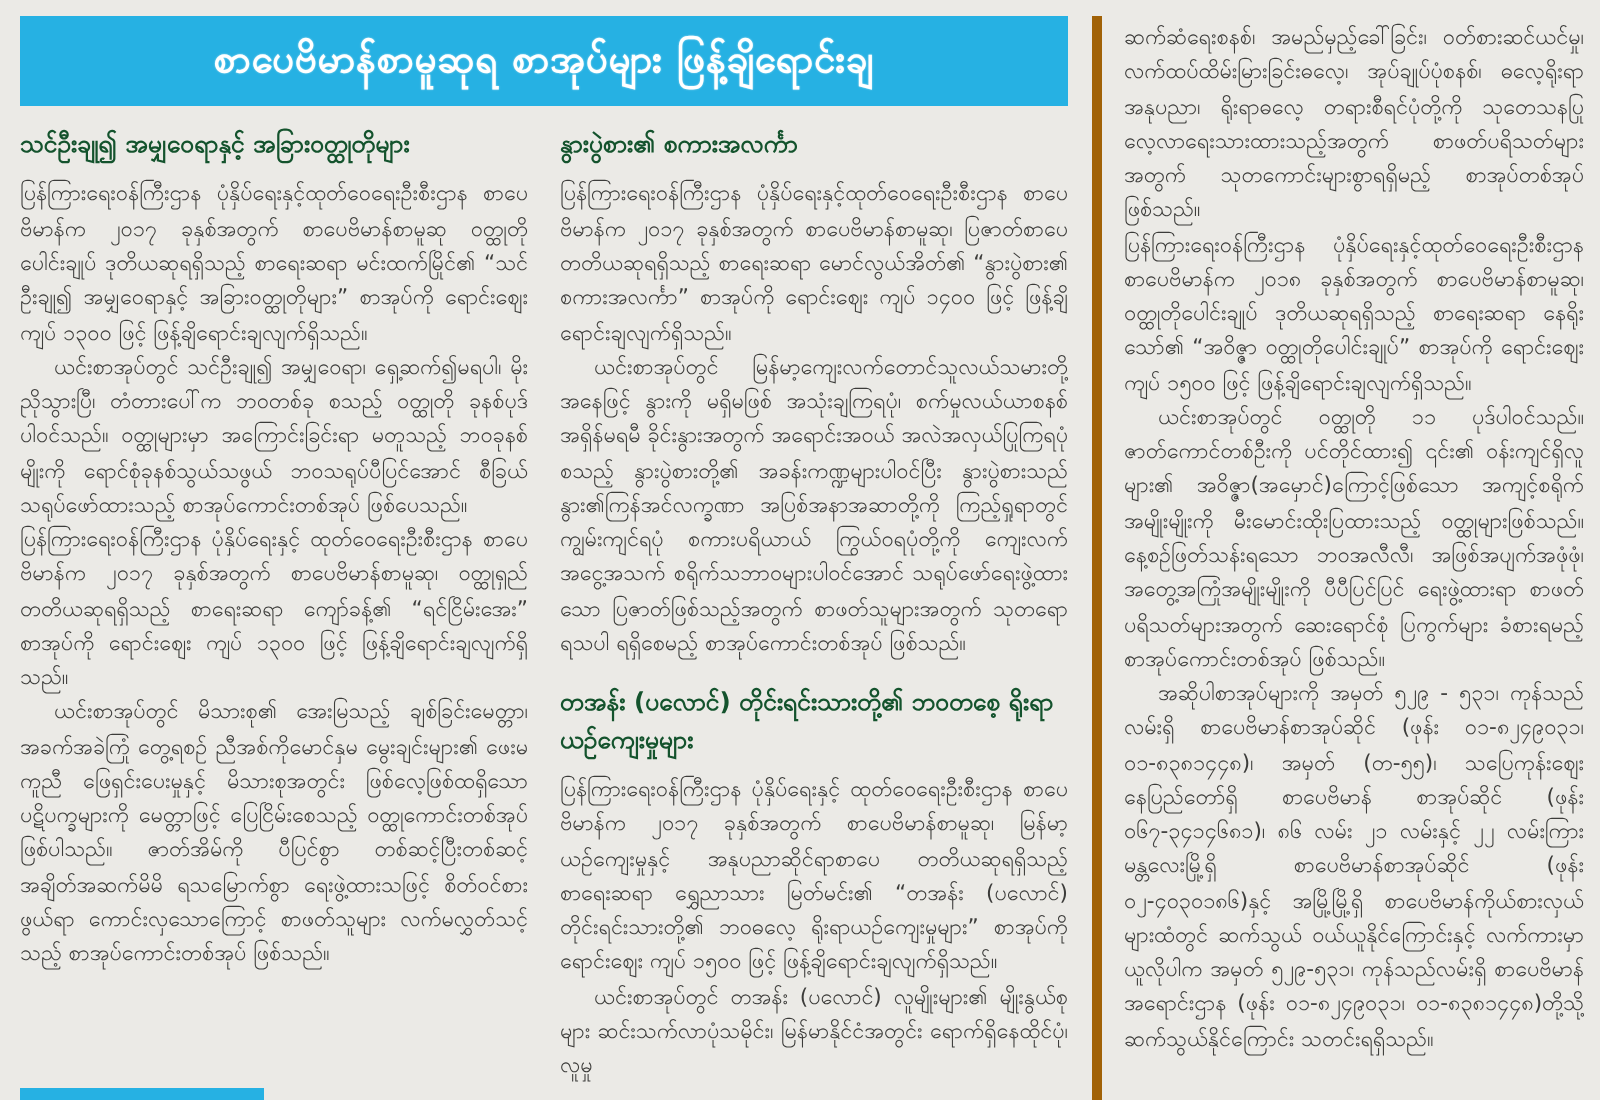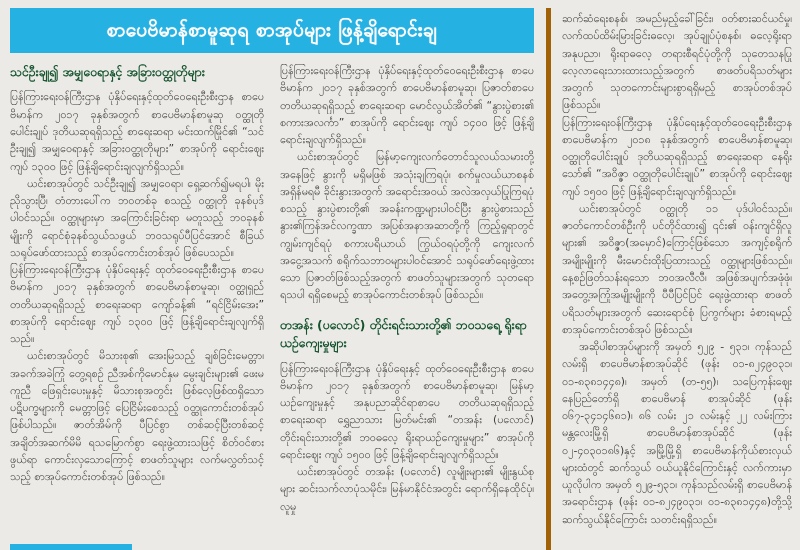--- a/index.html
+++ b/index.html
@@ -93,23 +93,24 @@
 
       <div class="col">
         <div class="article-heading first">သင်ဦးချု၍ အမျှဝေရာနှင့် အခြားဝတ္ထုတိုများ</div>
         <p class="para">ပြန်ကြားရေးဝန်ကြီးဌာန ပုံနှိပ်ရေးနှင့်ထုတ်ဝေရေးဦးစီးဌာန စာပေဗိမာန်က ၂၀၁၇ ခုနှစ်အတွက် စာပေဗိမာန်စာမူဆု ဝတ္ထုတိုပေါင်းချုပ် ဒုတိယဆုရရှိသည့် စာရေးဆရာ မင်းထက်မြိုင်၏ “သင်ဦးချု၍ အမျှဝေရာနှင့် အခြားဝတ္ထုတိုများ” စာအုပ်ကို ရောင်းဈေး ကျပ် ၁၃၀၀ ဖြင့် ဖြန့်ချိရောင်းချလျက်ရှိသည်။</p>
         <p class="para ind">ယင်းစာအုပ်တွင် သင်ဦးချု၍ အမျှဝေရာ၊ ရှေ့ဆက်၍မရပါ၊ မိုးညိုသွားပြီ၊ တံတားပေါ်က ဘဝတစ်ခု စသည့် ဝတ္ထုတို ခုနစ်ပုဒ် ပါဝင်သည်။ ဝတ္ထုများမှာ အကြောင်းခြင်းရာ မတူသည့် ဘဝခုနစ်မျိုးကို ရောင်စုံခုနစ်သွယ်သဖွယ် ဘဝသရုပ်ပီပြင်အောင် စီခြယ်သရုပ်ဖော်ထားသည့် စာအုပ်ကောင်းတစ်အုပ် ဖြစ်ပေသည်။</p>
         <p class="para">ပြန်ကြားရေးဝန်ကြီးဌာန ပုံနှိပ်ရေးနှင့် ထုတ်ဝေရေးဦးစီးဌာန စာပေဗိမာန်က ၂၀၁၇ ခုနှစ်အတွက် စာပေဗိမာန်စာမူဆု၊ ဝတ္ထုရှည် တတိယဆုရရှိသည့် စာရေးဆရာ ကျော်ခန့်၏ “ရင်ငြိမ်းအေး” စာအုပ်ကို ရောင်းဈေး ကျပ် ၁၃၀၀ ဖြင့် ဖြန့်ချိရောင်းချလျက်ရှိသည်။</p>
         <p class="para ind">ယင်းစာအုပ်တွင် မိသားစု၏ အေးမြသည့် ချစ်ခြင်းမေတ္တာ၊ အခက်အခဲကြုံ တွေ့ရစဉ် ညီအစ်ကိုမောင်နှမ မွေးချင်းများ၏ ဖေးမကူညီ ဖြေရှင်းပေးမှုနှင့် မိသားစုအတွင်း ဖြစ်လေ့ဖြစ်ထရှိသော ပဋိပက္ခများကို မေတ္တာဖြင့် ပြေငြိမ်းစေသည့် ဝတ္ထုကောင်းတစ်အုပ်ဖြစ်ပါသည်။ ဇာတ်အိမ်ကို ပီပြင်စွာ တစ်ဆင့်ပြီးတစ်ဆင့် အချိတ်အဆက်မိမိ ရသမြောက်စွာ ရေးဖွဲ့ထားသဖြင့် စိတ်ဝင်စားဖွယ်ရာ ကောင်းလှသောကြောင့် စာဖတ်သူများ လက်မလွှတ်သင့်သည့် စာအုပ်ကောင်းတစ်အုပ် ဖြစ်သည်။</p>
       </div>
 
       <div class="col">
+        <div class="article-heading first">နွားပွဲစား၏ စကားအလင်္ကာ</div>
         <p class="para">ပြန်ကြားရေးဝန်ကြီးဌာန ပုံနှိပ်ရေးနှင့်ထုတ်ဝေရေးဦးစီးဌာန စာပေဗိမာန်က ၂၀၁၇ ခုနှစ်အတွက် စာပေဗိမာန်စာမူဆု၊ ပြဇာတ်စာပေ တတိယဆုရရှိသည့် စာရေးဆရာ မောင်လွယ်အိတ်၏ “နွားပွဲစား၏ စကားအလင်္ကာ” စာအုပ်ကို ရောင်းဈေး ကျပ် ၁၄၀၀ ဖြင့် ဖြန့်ချိ ရောင်းချလျက်ရှိသည်။</p>
         <p class="para ind">ယင်းစာအုပ်တွင် မြန်မာ့ကျေးလက်တောင်သူလယ်သမားတို့အနေဖြင့် နွားကို မရှိမဖြစ် အသုံးချကြရပုံ၊ စက်မှုလယ်ယာစနစ် အရှိန်မရမီ ခိုင်းနွားအတွက် အရောင်းအဝယ် အလဲအလှယ်ပြုကြရပုံ စသည့် နွားပွဲစားတို့၏ အခန်းကဏ္ဍများပါဝင်ပြီး နွားပွဲစားသည် နွား၏ကြန်အင်လက္ခဏာ အပြစ်အနာအဆာတို့ကို ကြည့်ရှုရာတွင် ကျွမ်းကျင်ရပုံ စကားပရိယာယ် ကြွယ်ဝရပုံတို့ကို ကျေးလက်အငွေ့အသက် စရိုက်သဘာဝများပါဝင်အောင် သရုပ်ဖော်ရေးဖွဲ့ထားသော ပြဇာတ်ဖြစ်သည့်အတွက် စာဖတ်သူများအတွက် သုတရော ရသပါ ရရှိစေမည့် စာအုပ်ကောင်းတစ်အုပ် ဖြစ်သည်။</p>
-        <div class="article-heading">တအန်း (ပလောင်) တိုင်းရင်းသားတို့၏ ဘဝသရေ့ ရိုးရာယဉ်ကျေးမှုများ</div>
+        <div class="article-heading">တအန်း (ပလောင်) တိုင်းရင်းသားတို့၏ ဘဝတစေ့ ရိုးရာယဉ်ကျေးမှုများ</div>
         <p class="para">ပြန်ကြားရေးဝန်ကြီးဌာန ပုံနှိပ်ရေးနှင့် ထုတ်ဝေရေးဦးစီးဌာန စာပေဗိမာန်က ၂၀၁၇ ခုနှစ်အတွက် စာပေဗိမာန်စာမူဆု၊ မြန်မာ့ယဉ်ကျေးမှုနှင့် အနုပညာဆိုင်ရာစာပေ တတိယဆုရရှိသည့် စာရေးဆရာ ရွှေညာသား မြတ်မင်း၏ “တအန်း (ပလောင်) တိုင်းရင်းသားတို့၏ ဘဝဓလေ့ ရိုးရာယဉ်ကျေးမှုများ” စာအုပ်ကို ရောင်းဈေး ကျပ် ၁၅၀၀ ဖြင့် ဖြန့်ချိရောင်းချလျက်ရှိသည်။</p>
         <p class="para ind">ယင်းစာအုပ်တွင် တအန်း (ပလောင်) လူမျိုးများ၏ မျိုးနွယ်စုများ ဆင်းသက်လာပုံသမိုင်း၊ မြန်မာနိုင်ငံအတွင်း ရောက်ရှိနေထိုင်ပုံ၊ လူမှု</p>
       </div>
 
     </div>
 
     <div class="bottom-accent"></div>
   </div>
 
   <div class="col col3">

